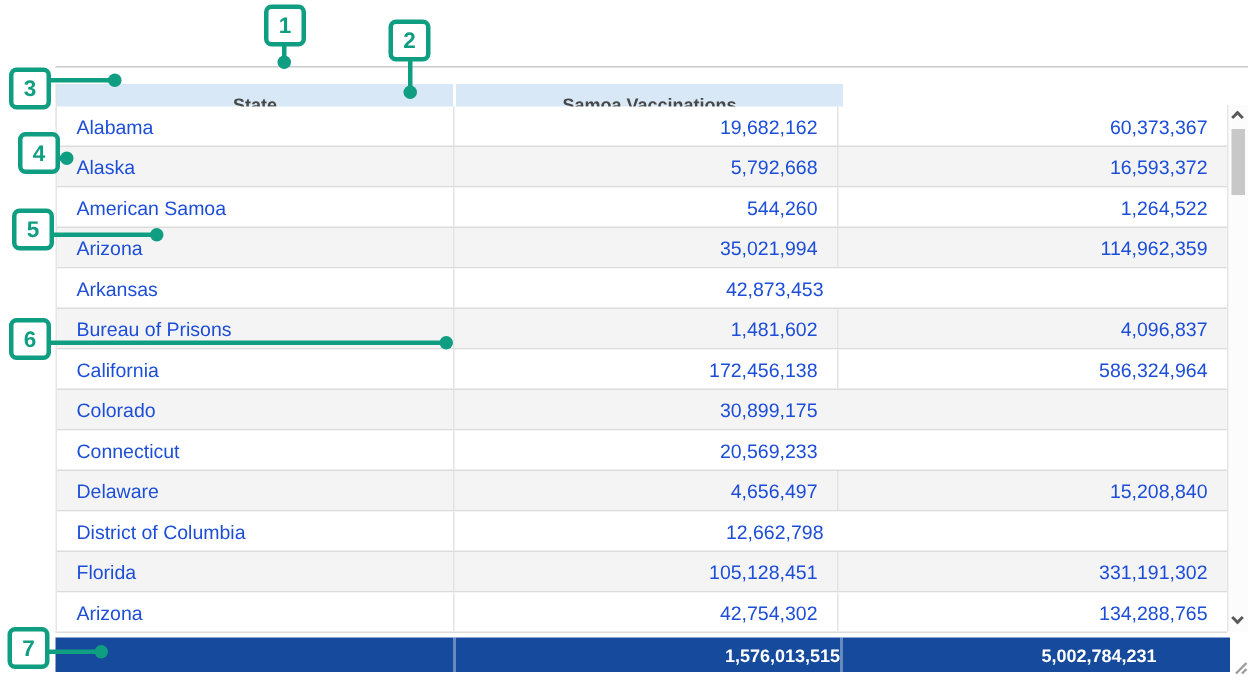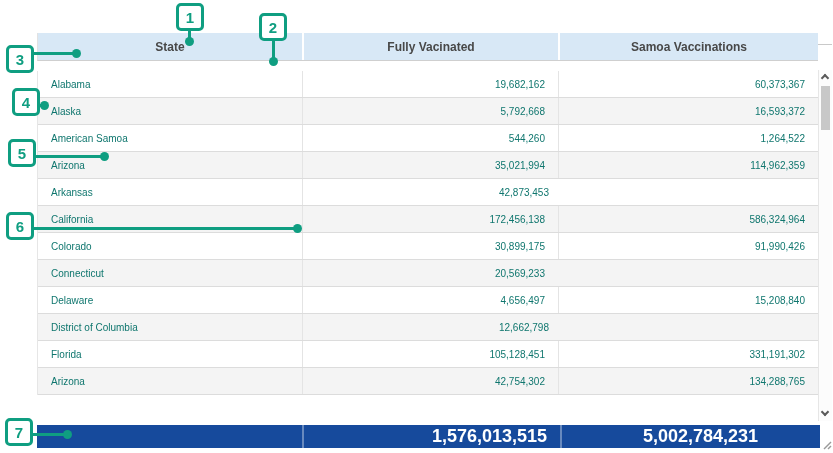--- a/index.html
+++ b/index.html
@@ -7,33 +7,33 @@
   body {
     width: 833px; height: 453px; background: #ffffff;
     font-family: "Liberation Sans", sans-serif; overflow: hidden;
   }
   .stage { position: relative; width: 833px; height: 453px; }
 
   
   .top-border { position: absolute; left: 37px; top: 44px; width: 795px; height: 1px; background: #c9c9c9; }
 
   
-  .thead { position: absolute; left: 37px; top: 33px; width: 781px; height: 28px;
+  .thead { position: absolute; left: 37px; top: 56px; width: 781px; height: 28px;
            display: flex; border-bottom: 1px solid #cfcfcf; border-left: 1px solid #e2e2e2; }
   .th { background: #d8e8f6; color: #484848; font-size: 12px; font-weight: 700;
         display: flex; align-items: center; justify-content: center; height: 100%; cursor: pointer; }
   .th.c1 { width: 264px; }
   .th.c2 { width: 256px; border-left: 2px solid #ffffff; }
   .th.c3 { width: 260px; border-left: 2px solid #ffffff; }
 
   
   .tbody { position: absolute; left: 37px; top: 71px; width: 781px; border-left: 1px solid #e6e6e6; }
   .trow { display: flex; height: 27px; border-bottom: 1px solid #dcdcdc; background: #ffffff; }
   .trow:nth-child(even) { background: #f4f4f4; }
-  .td { height: 100%; display: flex; align-items: center; color: #0f766e; font-size: 10px; }
+  .td { height: 100%; display: flex; align-items: center; color: #1d4ed8; font-size: 13px; }
   .td.s { width: 264px; padding-left: 13px; }
   .td.n { justify-content: flex-end; padding-right: 13px; border-left: 1px solid #e4e4e4; }
   .td.n.w2 { width: 256px; }
   .td.n.w3 { width: 260px; }
 
   
   .scrollbar { position: absolute; left: 818px; top: 70px; width: 14px; height: 351px;
                background: #fcfcfc; border-left: 1px solid #e6e6e6; }
   .sb-btn { position: absolute; left: 0; width: 14px; height: 14px; cursor: pointer; }
   .sb-btn.up { top: 0; }
@@ -42,21 +42,21 @@
           border-style: solid; border-color: #5a5a5a; border-width: 2px 2px 0 0; }
   .sb-btn.up .chev { top: 5px; transform: rotate(-45deg); }
   .sb-btn.down .chev { top: 2px; transform: rotate(135deg); }
   .sb-thumb { position: absolute; left: 2px; top: 16px; width: 9px; height: 44px;
               background: #c8c8c8; cursor: pointer; }
 
   
   .tfoot { position: absolute; left: 37px; top: 425px; width: 783px; height: 23px;
            background: #164a9c; display: flex; }
   .tf { height: 100%; display: flex; align-items: center; justify-content: flex-end;
-        color: #ffffff; font-size: 18px; font-weight: 700; padding-right: 13px; }
+        color: #ffffff; font-size: 12px; font-weight: 700; }
   .tf.f1 { width: 265px; }
   .tf.f2 { width: 258px; border-left: 2px solid rgba(255,255,255,0.35); }
   .tf.f3 { width: 211px; border-left: 2px solid rgba(255,255,255,0.35); }
 
   
   .co-box { position: absolute; width: 28px; height: 28px; background: #ffffff;
             border: 3px solid #0f9e81; border-radius: 5px; display: flex;
             align-items: center; justify-content: center; z-index: 5;
             color: #0f9e81; font-size: 15px; font-weight: 700; }
   .co-line { position: absolute; background: #0f9e81; z-index: 4; }
@@ -67,21 +67,20 @@
 </style>
 </head>
 <body>
 
 <div class="stage">
 
   <div class="top-border"></div>
 
   <div class="thead">
     <div class="th c1">State</div>
-    <div class="th c2">Fully Vacinated</div>
     <div class="th c3">Samoa Vaccinations</div>
   </div>
 
   <div class="tbody">
     <div class="trow">
       <div class="td s">Alabama</div>
       <div class="td n w2">19,682,162</div>
       <div class="td n w3">60,373,367</div>
     </div>
     <div class="trow">
@@ -97,28 +96,32 @@
     <div class="trow">
       <div class="td s">Arizona</div>
       <div class="td n w2">35,021,994</div>
       <div class="td n w3">114,962,359</div>
     </div>
     <div class="trow">
       <div class="td s">Arkansas</div>
       <div class="td n w3">42,873,453</div>
     </div>
     <div class="trow">
+      <div class="td s">Bureau of Prisons</div>
+      <div class="td n w2">1,481,602</div>
+      <div class="td n w3">4,096,837</div>
+    </div>
+    <div class="trow">
       <div class="td s">California</div>
       <div class="td n w2">172,456,138</div>
       <div class="td n w3">586,324,964</div>
     </div>
     <div class="trow">
       <div class="td s">Colorado</div>
       <div class="td n w2">30,899,175</div>
-      <div class="td n w3">91,990,426</div>
     </div>
     <div class="trow">
       <div class="td s">Connecticut</div>
       <div class="td n w2">20,569,233</div>
     </div>
     <div class="trow">
       <div class="td s">Delaware</div>
       <div class="td n w2">4,656,497</div>
       <div class="td n w3">15,208,840</div>
     </div>

